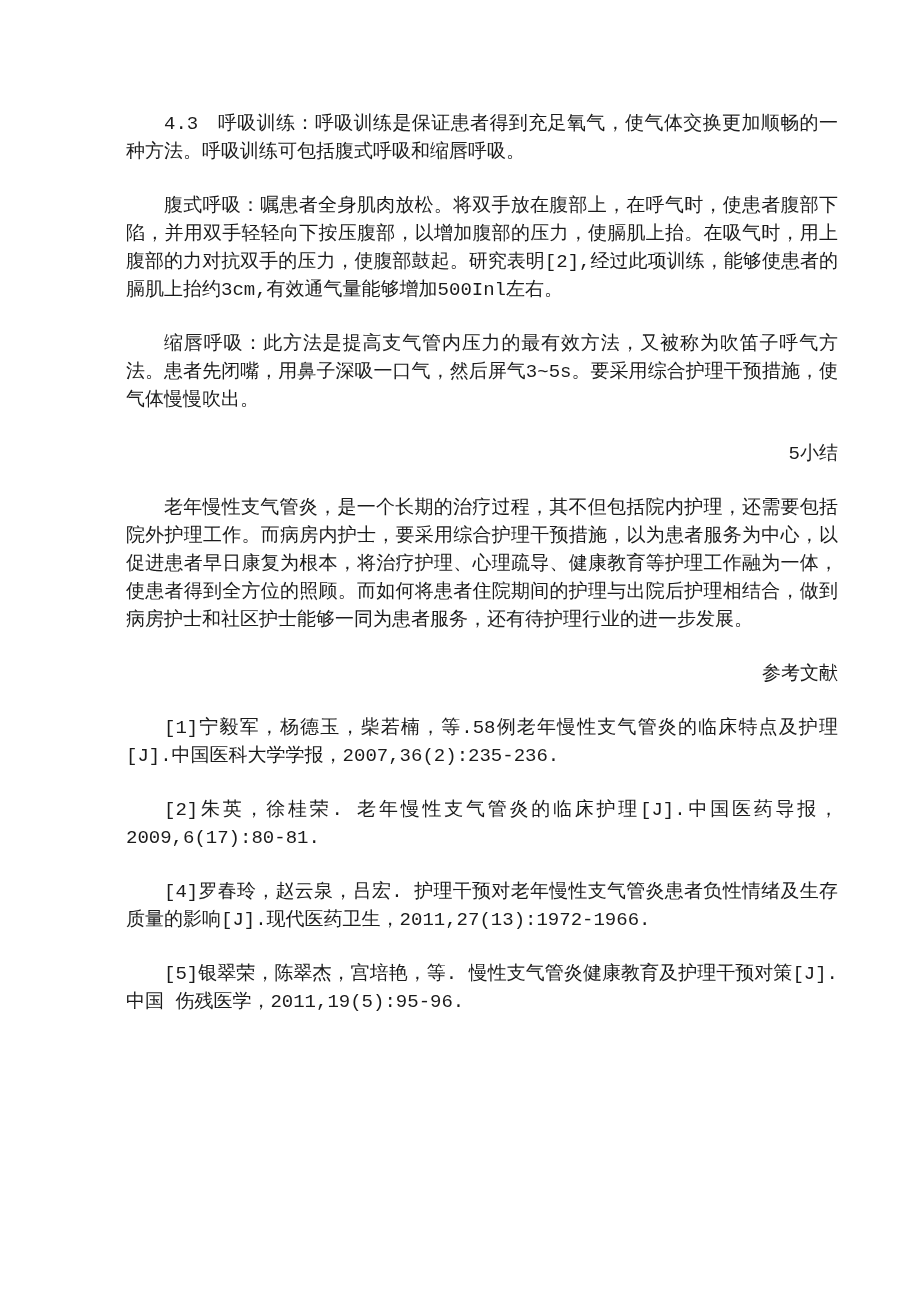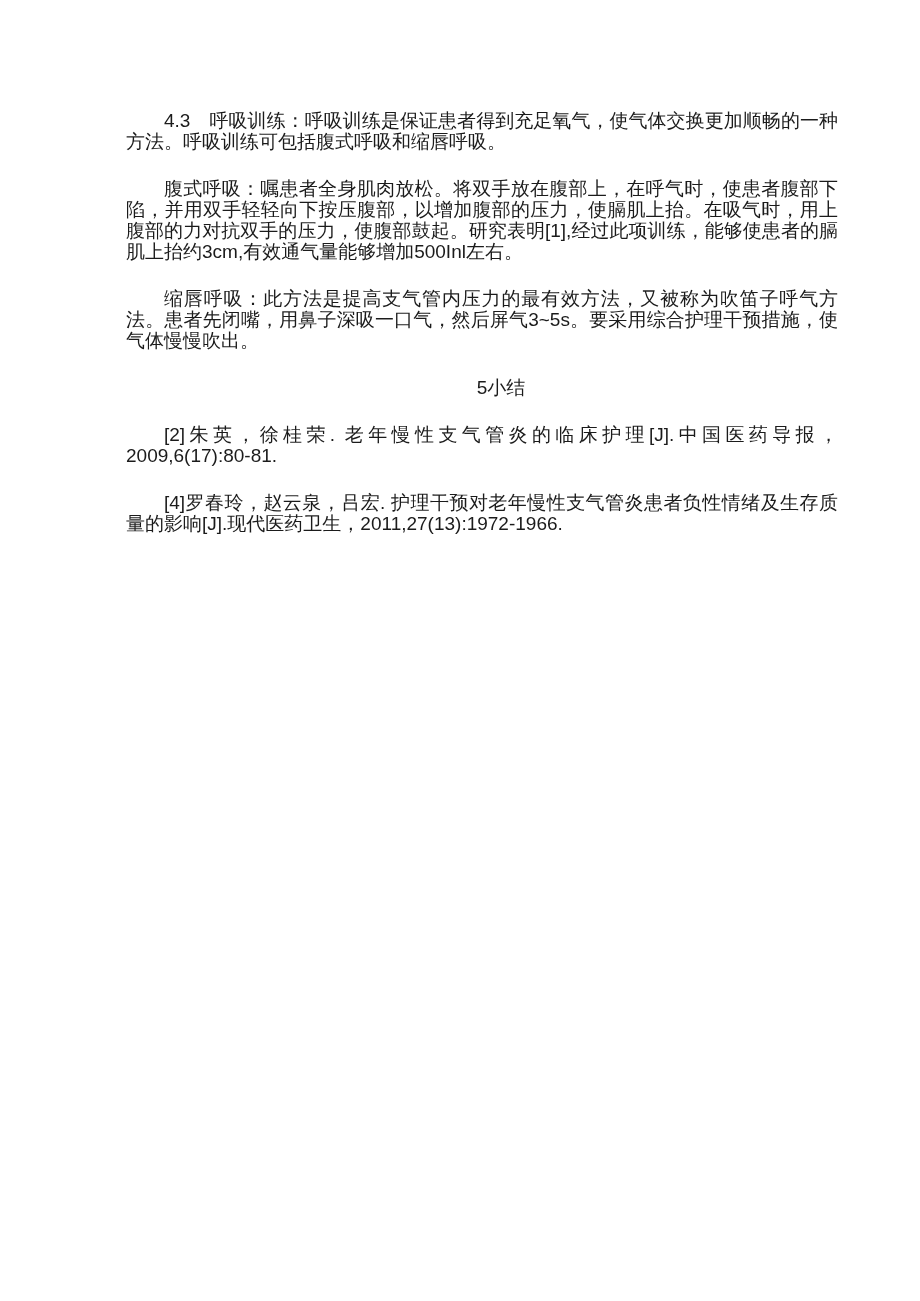--- a/index.html
+++ b/index.html
@@ -11,51 +11,55 @@
     height: 1301px;
     background: #ffffff;
     position: relative;
     overflow: hidden;
   }
   .doc-page {
     position: absolute;
     left: 126px;
     top: 110px;
     width: 712px;
-    font-family: Liberation Sans, sans-serif;
+    font-family: Liberation Mono, monospace;
     font-size: 19px;
-    line-height: 21px;
+    line-height: 28px;
     color: #1b1b1b;
     text-align: justify;
   }
   .doc-block {
     margin: 0 0 26px 0;
     text-indent: 2em;
     word-break: break-word;
   }
   .doc-heading {
-    text-align: center;
+    text-align: right;
   }
 </style>
 </head>
 <body>
 
 <div class="doc-page">
 
   <p class="doc-block">4.3　呼吸训练：呼吸训练是保证患者得到充足氧气，使气体交换更加顺畅的一种方法。呼吸训练可包括腹式呼吸和缩唇呼吸。</p>
 
-  <p class="doc-block">腹式呼吸：嘱患者全身肌肉放松。将双手放在腹部上，在呼气时，使患者腹部下陷，并用双手轻轻向下按压腹部，以增加腹部的压力，使膈肌上抬。在吸气时，用上腹部的力对抗双手的压力，使腹部鼓起。研究表明[1],经过此项训练，能够使患者的膈肌上抬约3cm,有效通气量能够增加500Inl左右。</p>
+  <p class="doc-block">腹式呼吸：嘱患者全身肌肉放松。将双手放在腹部上，在呼气时，使患者腹部下陷，并用双手轻轻向下按压腹部，以增加腹部的压力，使膈肌上抬。在吸气时，用上腹部的力对抗双手的压力，使腹部鼓起。研究表明[2],经过此项训练，能够使患者的膈肌上抬约3cm,有效通气量能够增加500Inl左右。</p>
 
   <p class="doc-block">缩唇呼吸：此方法是提高支气管内压力的最有效方法，又被称为吹笛子呼气方法。患者先闭嘴，用鼻子深吸一口气，然后屏气3~5s。要采用综合护理干预措施，使气体慢慢吹出。</p>
 
   <p class="doc-block doc-heading">5小结</p>
 
+  <p class="doc-block">老年慢性支气管炎，是一个长期的治疗过程，其不但包括院内护理，还需要包括院外护理工作。而病房内护士，要采用综合护理干预措施，以为患者服务为中心，以促进患者早日康复为根本，将治疗护理、心理疏导、健康教育等护理工作融为一体，使患者得到全方位的照顾。而如何将患者住院期间的护理与出院后护理相结合，做到病房护士和社区护士能够一同为患者服务，还有待护理行业的进一步发展。</p>
 
+  <p class="doc-block doc-heading">参考文献</p>
 
+  <p class="doc-block">[1]宁毅军，杨德玉，柴若楠，等.58例老年慢性支气管炎的临床特点及护理[J].中国医科大学学报，2007,36(2):235-236.</p>
 
   <p class="doc-block">[2]朱英，徐桂荣. 老年慢性支气管炎的临床护理[J].中国医药导报，2009,6(17):80-81.</p>
 
 
   <p class="doc-block">[4]罗春玲，赵云泉，吕宏. 护理干预对老年慢性支气管炎患者负性情绪及生存质量的影响[J].现代医药卫生，2011,27(13):1972-1966.</p>
 
+  <p class="doc-block">[5]银翠荣，陈翠杰，宫培艳，等. 慢性支气管炎健康教育及护理干预对策[J].中国 伤残医学，2011,19(5):95-96.</p>
 
 
 </div>
 
 </body></html>

